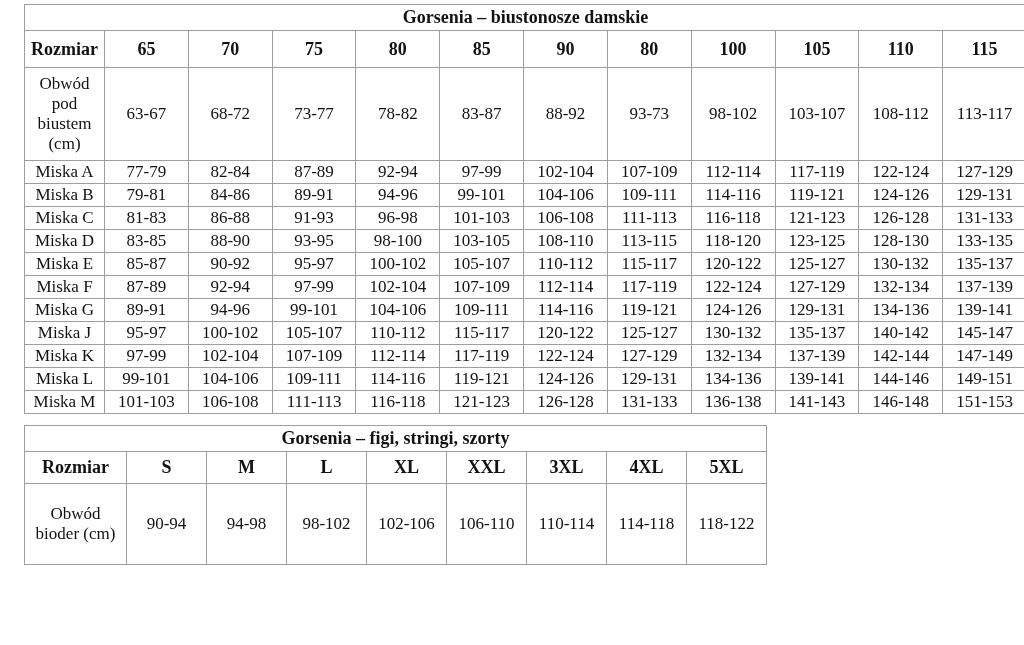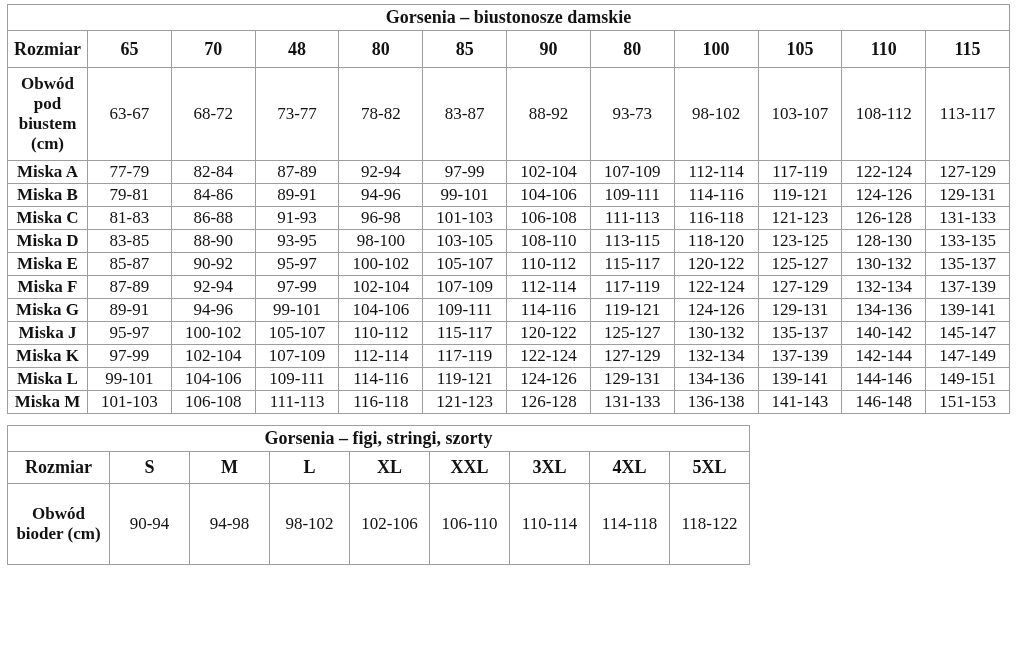--- a/index.html
+++ b/index.html
@@ -9,21 +9,21 @@
   }
   html, body {
     margin: 0;
     padding: 0;
     background: var(--bg-color);
     width: 1024px;
     height: 645px;
     font-family: "Liberation Serif", serif;
   }
   .page {
-    padding: 4px 0 0 7px;
+    padding: 4px 0 0 24px;
     box-sizing: border-box;
   }
   table {
     border-collapse: collapse;
     table-layout: fixed;
   }
   td {
     border: 1px solid var(--border-color);
     text-align: center;
     vertical-align: middle;
@@ -31,21 +31,21 @@
     font-size: 17px;
     padding: 0 2px;
     overflow: hidden;
   }
   .title-row td,
   .header-row td {
     font-weight: bold;
     font-size: 18px;
   }
   .title-row td { height: 25px; }
-  .data-row td:first-child { font-weight: bold; }
+  .data-row td:first-child { font-weight: normal; }
 
   .bra-table { width: 1003px; margin-bottom: 11px; }
   .bra-table .header-row td { height: 36px; }
   .bra-table .measure-row td { height: 92px; }
   .bra-table .data-row:not(.measure-row) td { height: 22px; }
 
   .briefs-table { width: 743px; }
   .briefs-table .header-row td { height: 31px; }
   .briefs-table .measure-row td { height: 80px; }
 </style>
@@ -69,21 +69,21 @@
         <col>
       </colgroup>
       <tbody>
         <tr class="title-row">
           <td colspan="12">Gorsenia – biustonosze damskie</td>
         </tr>
         <tr class="header-row">
           <td>Rozmiar</td>
           <td>65</td>
           <td>70</td>
-          <td>48</td>
+          <td>75</td>
           <td>80</td>
           <td>85</td>
           <td>90</td>
           <td>80</td>
           <td>100</td>
           <td>105</td>
           <td>110</td>
           <td>115</td>
         </tr>
         <tr class="measure-row data-row">

